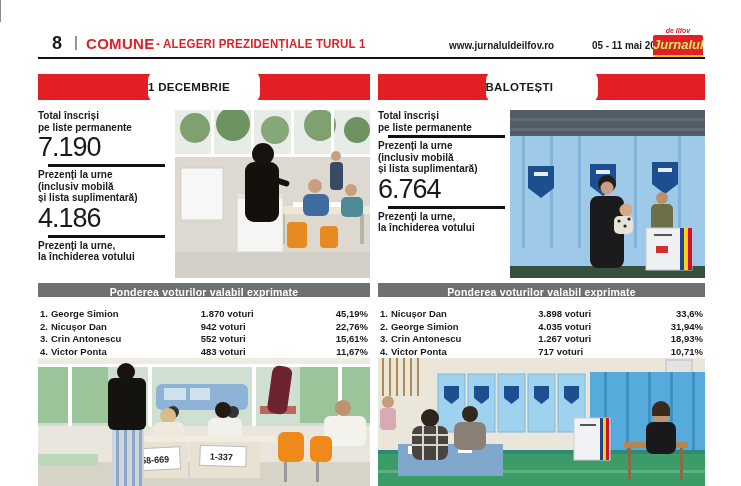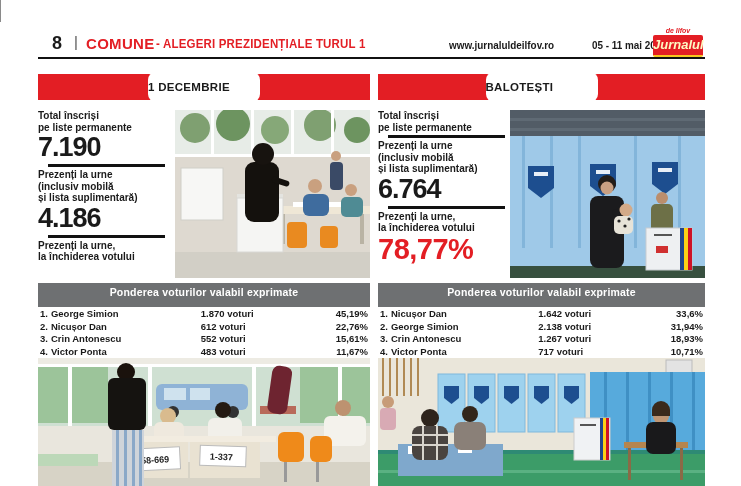--- a/index.html
+++ b/index.html
@@ -10,43 +10,43 @@
   .pg-num{left:52px;top:33px;font-size:18px;font-weight:bold;}
   .hdr-div1{left:74px;top:33px;font-size:15px;color:#555;font-weight:normal;}
   .section{left:86px;top:35px;font-size:15px;font-weight:bold;color:var(--accent_red,#e31e24);letter-spacing:.3px;}
   .subtitle{left:156px;top:37px;font-size:12.5px;font-weight:bold;color:var(--accent_red,#e31e24);
             transform:scaleX(.92);transform-origin:left;letter-spacing:.2px;}
   .website{left:449px;top:39px;font-size:11px;font-weight:bold;transform:scaleX(.9);transform-origin:left;}
   .daterange{left:592px;top:39px;font-size:11px;font-weight:bold;transform:scaleX(.9);transform-origin:left;}
   .hdr-div2{left:648px;top:32px;width:1px;height:22px;background:#8a8a8a;}
   .logo{left:653px;top:27px;width:50px;text-align:center;}
   .logo-top{font-size:7px;font-weight:bold;font-style:italic;color:var(--accent_red,#e31e24);line-height:8px;}
-  .logo-box{background:var(--accent_red,#e31e24);color:#fef9c3;font-weight:bold;font-style:italic;
+  .logo-box{background:var(--accent_red,#e31e24);color:#bef264;font-weight:bold;font-style:italic;
             font-size:13px;line-height:20px;border-bottom:2px solid #f6c61e;border-radius:2px;text-align:center;}
   .hdr-rule{position:absolute;left:38px;top:57px;width:667px;height:2px;background:#111;}
   
   .column{position:absolute;top:74px;height:412px;}
   .col-left{left:38px;width:332px;}
   .col-right{left:378px;width:327px;}
   .band-red{position:absolute;left:0;right:0;top:0;height:26px;background:var(--accent_red,#e31e24);}
   .band-label{position:absolute;left:50%;top:-2px;transform:translateX(-50%);width:112px;height:30px;
               background:#fff;border-radius:8px;line-height:30px;
               font-size:11.5px;font-weight:bold;letter-spacing:.3px;}
   .stats{position:absolute;left:0;top:36px;width:137px;text-align:left;}
   .stat-label{font-size:10px;font-weight:bold;line-height:11.5px;}
   .stat-label span{display:block;}
-  .stat-number{font-size:27px;font-weight:bold;line-height:29px;letter-spacing:-1px;}
+  .stat-number{font-size:27px;font-weight:normal;line-height:29px;letter-spacing:-1px;}
   .stat-rule{border-top:3px solid #111;margin:2px 10px;}
   .stat-turnout{font-size:29px;font-weight:bold;line-height:31px;letter-spacing:-.5px;
                 color:var(--accent_red,#e31e24);}
   .photo{position:absolute;overflow:hidden;background:#ddd;}
   .photo svg{display:block;width:100%;height:100%;}
   .photo-top{top:36px;right:0;width:195px;height:168px;}
   .photo-bottom{top:284px;left:0;right:0;height:128px;}
-  .band-gray{position:absolute;left:0;right:0;top:209px;height:24px;background:var(--band_gray,#6e7072);
+  .band-gray{position:absolute;left:0;right:0;top:209px;height:14px;background:var(--band_gray,#6e7072);
              color:#fff;text-align:center;font-size:10.5px;font-weight:bold;line-height:18px;letter-spacing:.2px;}
   .cands{position:absolute;left:2px;right:2px;top:234px;}
   .cand-row{position:relative;height:12.5px;font-size:9.5px;font-weight:bold;white-space:nowrap;}
   .c-name{position:absolute;left:0;}
   .c-rank{margin-right:3px;}
   .c-votes{position:absolute;left:49%;}
   .c-pct{position:absolute;right:0;text-align:right;}
 </style>
 </head>
 <body>
@@ -132,21 +132,21 @@
     <div class="band-gray">Ponderea voturilor valabil exprimate</div>
 
     <div class="cands">
       <div class="cand-row">
         <span class="c-name"><span class="c-rank">1.</span><span>George Simion</span></span>
         <span class="c-votes">1.870 voturi</span>
         <span class="c-pct">45,19%</span>
       </div>
       <div class="cand-row">
         <span class="c-name"><span class="c-rank">2.</span><span>Nicușor Dan</span></span>
-        <span class="c-votes">612 voturi</span>
+        <span class="c-votes">942 voturi</span>
         <span class="c-pct">22,76%</span>
       </div>
       <div class="cand-row">
         <span class="c-name"><span class="c-rank">3.</span><span>Crin Antonescu</span></span>
         <span class="c-votes">552 voturi</span>
         <span class="c-pct">15,61%</span>
       </div>
       <div class="cand-row">
         <span class="c-name"><span class="c-rank">4.</span><span>Victor Ponta</span></span>
         <span class="c-votes">483 voturi</span>
@@ -222,21 +222,20 @@
         <span>Prezenți la urne</span>
         <span>(inclusiv mobilă</span>
         <span>și lista suplimentară)</span>
       </div>
       <div class="stat-number">6.764</div>
       <div class="stat-rule"></div>
       <div class="stat-label">
         <span>Prezenți la urne,</span>
         <span>la închiderea votului</span>
       </div>
-      <div class="stat-turnout">78,77%</div>
     </div>
 
     <div class="photo photo-top">
       <svg viewBox="0 0 195 168" preserveAspectRatio="none">
         <rect x="0" y="0" width="195" height="168" fill="#9fc9e8"></rect>
         <rect x="0" y="0" width="195" height="26" fill="#525c66"></rect>
         <rect x="0" y="8" width="195" height="3" fill="#5f6a74"></rect>
           <rect x="0" y="18" width="195" height="3" fill="#5f6a74"></rect>
         <rect x="12" y="26" width="3" height="112" fill="#83b5da"></rect>
           <rect x="40" y="26" width="3" height="112" fill="#83b5da"></rect>
@@ -268,26 +267,26 @@
           <circle cx="115" cy="116" r="1.6" fill="#222"></circle>
           <circle cx="119" cy="109" r="1.6" fill="#222"></circle>
       </svg>
     </div>
 
     <div class="band-gray">Ponderea voturilor valabil exprimate</div>
 
     <div class="cands">
       <div class="cand-row">
         <span class="c-name"><span class="c-rank">1.</span><span>Nicușor Dan</span></span>
-        <span class="c-votes">1.642 voturi</span>
+        <span class="c-votes">3.898 voturi</span>
         <span class="c-pct">33,6%</span>
       </div>
       <div class="cand-row">
         <span class="c-name"><span class="c-rank">2.</span><span>George Simion</span></span>
-        <span class="c-votes">2.138 voturi</span>
+        <span class="c-votes">4.035 voturi</span>
         <span class="c-pct">31,94%</span>
       </div>
       <div class="cand-row">
         <span class="c-name"><span class="c-rank">3.</span><span>Crin Antonescu</span></span>
         <span class="c-votes">1.267 voturi</span>
         <span class="c-pct">18,93%</span>
       </div>
       <div class="cand-row">
         <span class="c-name"><span class="c-rank">4.</span><span>Victor Ponta</span></span>
         <span class="c-votes">717 voturi</span>

